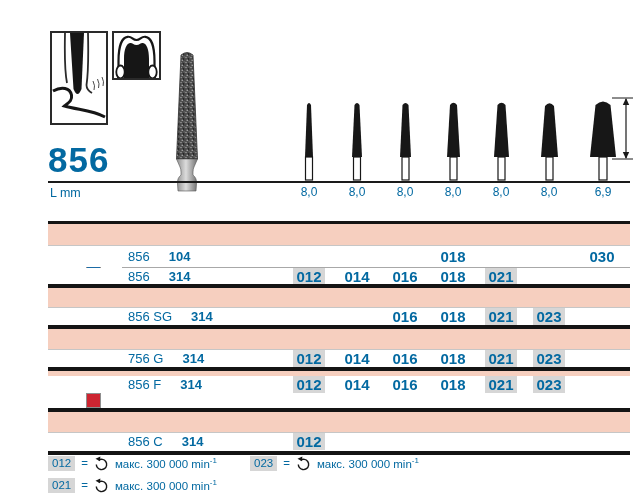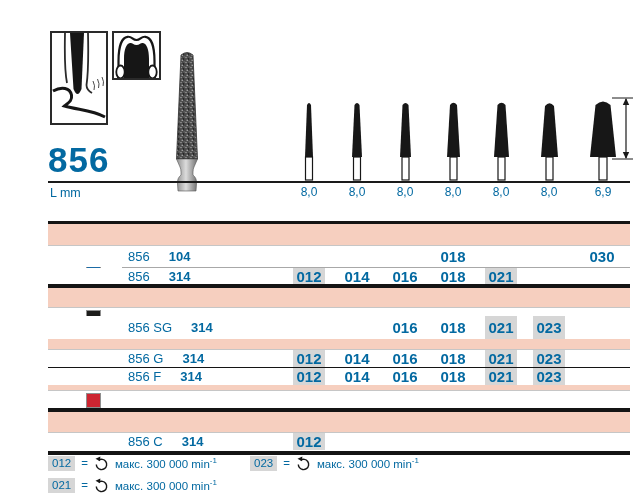--- a/index.html
+++ b/index.html
@@ -174,43 +174,43 @@
     <span class="rowlabel">
         <span>856</span>
         <b>314</b>
       </span>
     <span class="cell c012 hl">012</span>
     <span class="cell c014">014</span>
     <span class="cell c016">016</span>
     <span class="cell c018">018</span>
     <span class="cell c021 hl">021</span>
   </div>
-  <div class="trow" style="top:316px;height:23px">
+  <div class="trow" style="top:308px;height:17px">
     <span class="rowlabel">
         <span>856 SG</span>
         <b>314</b>
       </span>
     <span class="cell c016">016</span>
     <span class="cell c018">018</span>
     <span class="cell c021 hl">021</span>
     <span class="cell c023 hl">023</span>
   </div>
   <div class="trow" style="top:350px;height:17px">
     <span class="rowlabel">
-        <span>856 G</span>
+        <span>756 G</span>
         <b>314</b>
       </span>
     <span class="cell c012 hl">012</span>
     <span class="cell c014">014</span>
     <span class="cell c016">016</span>
     <span class="cell c018">018</span>
     <span class="cell c021 hl">021</span>
     <span class="cell c023 hl">023</span>
   </div>
-  <div class="trow" style="top:368px;height:17px">
+  <div class="trow" style="top:376px;height:17px">
     <span class="rowlabel">
         <span>856 F</span>
         <b>314</b>
       </span>
     <span class="cell c012 hl">012</span>
     <span class="cell c014">014</span>
     <span class="cell c016">016</span>
     <span class="cell c018">018</span>
     <span class="cell c021 hl">021</span>
     <span class="cell c023 hl">023</span>

